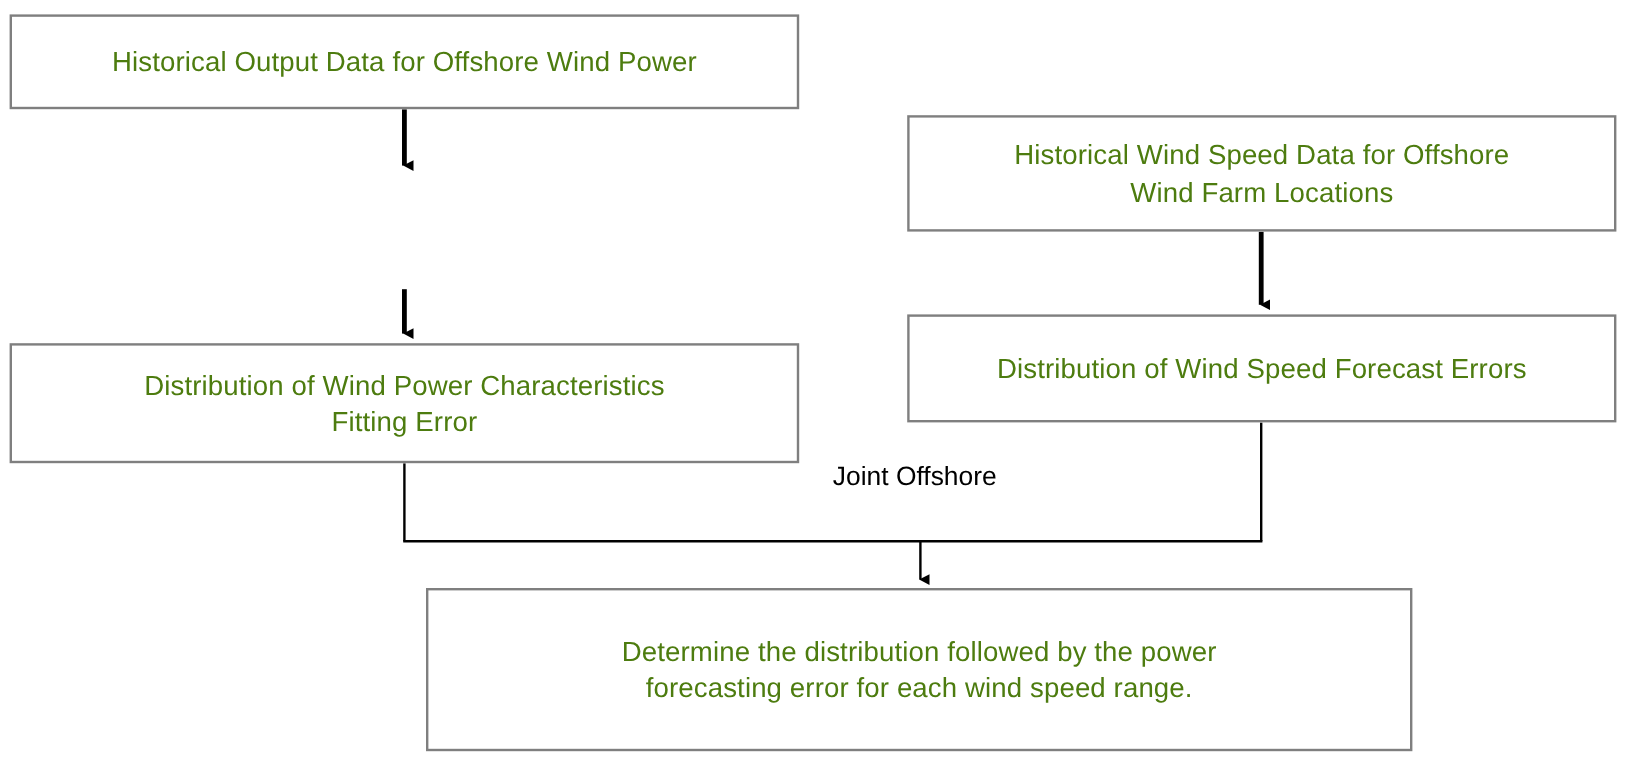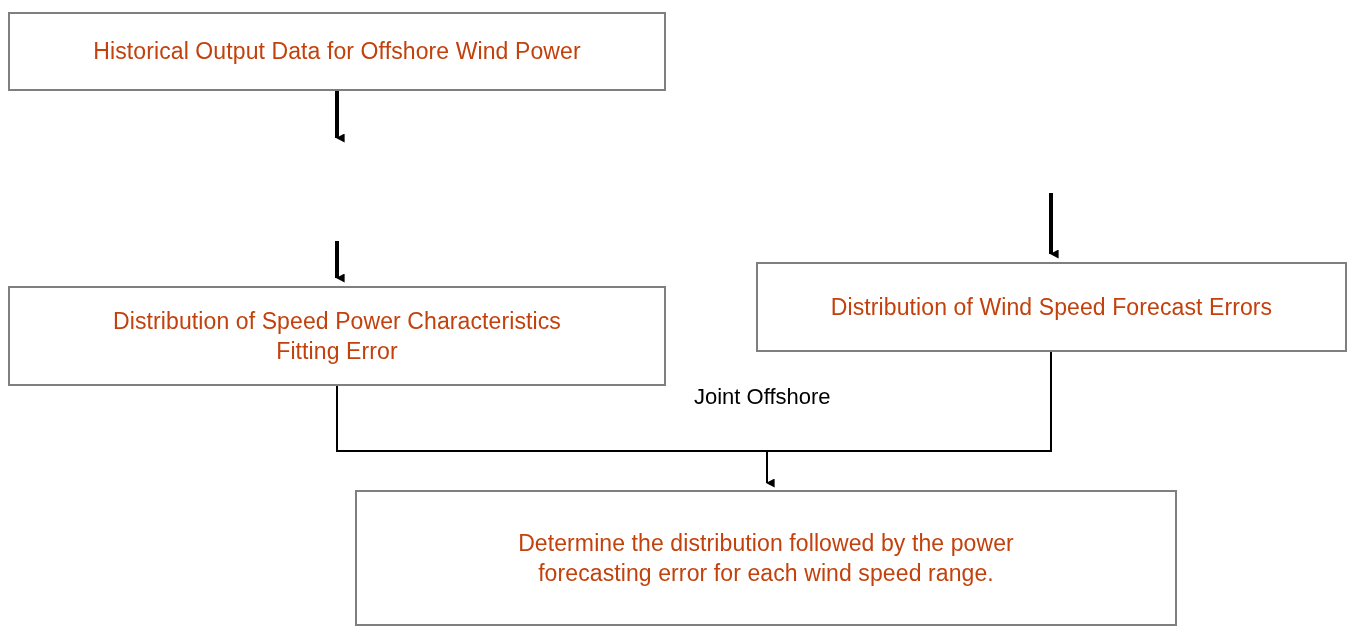--- a/index.html
+++ b/index.html
@@ -27,21 +27,21 @@
     display: flex;
     align-items: center;
     justify-content: center;
     text-align: center;
     padding: 4px 10px;
   }
   .node .node-label {
     display: block;
     font-size: 23px;
     line-height: 1.32;
-    color: #c2410c;
+    color: #4d7c0f;
     letter-spacing: 0.1px;
     white-space: pre-line;
   }
   .edge-label {
     position: absolute;
     font-size: 22px;
     line-height: 1.2;
     color: #000000;
     white-space: nowrap;
   }
@@ -85,24 +85,28 @@
       <line x1="767" y1="451" x2="767" y2="483" stroke="#000000" stroke-width="2" marker-end="url(#arrowhead)"></line>
     </g>
   </svg>
 
   <div class="node" style="left:8px; top:12px; width:658px; height:79px;">
     <span class="node-label">Historical Output Data for Offshore Wind Power</span>
   </div>
 
 
   <div class="node" style="left:8px; top:286px; width:658px; height:100px;">
-    <span class="node-label">Distribution of Speed Power Characteristics
+    <span class="node-label">Distribution of Wind Power Characteristics
 Fitting Error</span>
   </div>
 
+  <div class="node" style="left:756px; top:96px; width:591px; height:97px;">
+    <span class="node-label">Historical Wind Speed Data for Offshore
+Wind Farm Locations</span>
+  </div>
 
   <div class="node" style="left:355px; top:490px; width:822px; height:136px;">
     <span class="node-label">Determine the distribution followed by the power
 forecasting error for each wind speed range.</span>
   </div>
 
   <div class="node" style="left:756px; top:262px; width:591px; height:90px;">
     <span class="node-label">Distribution of Wind Speed Forecast Errors</span>
   </div>
 

